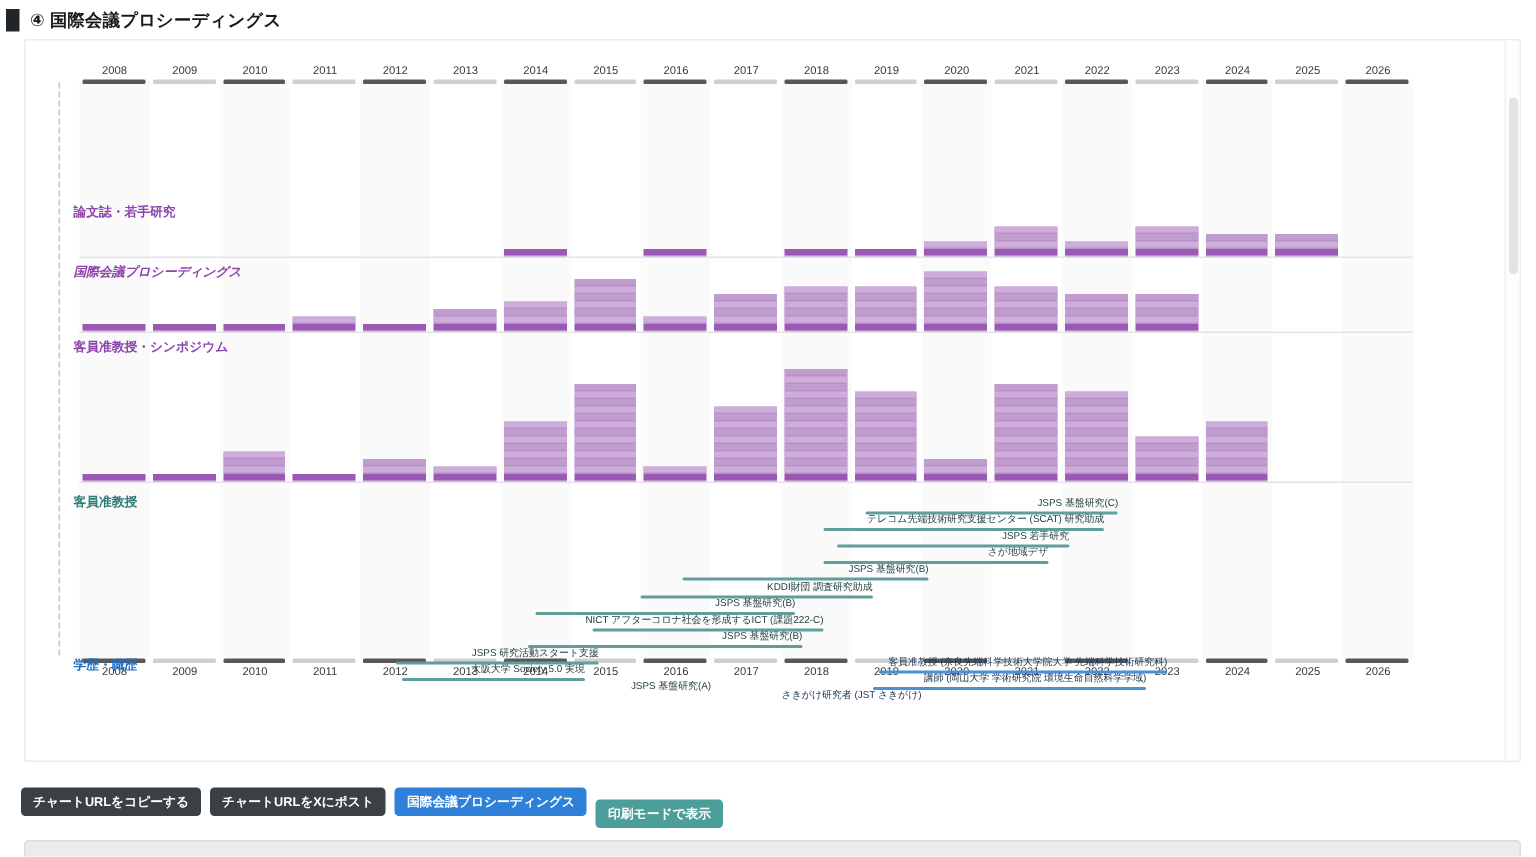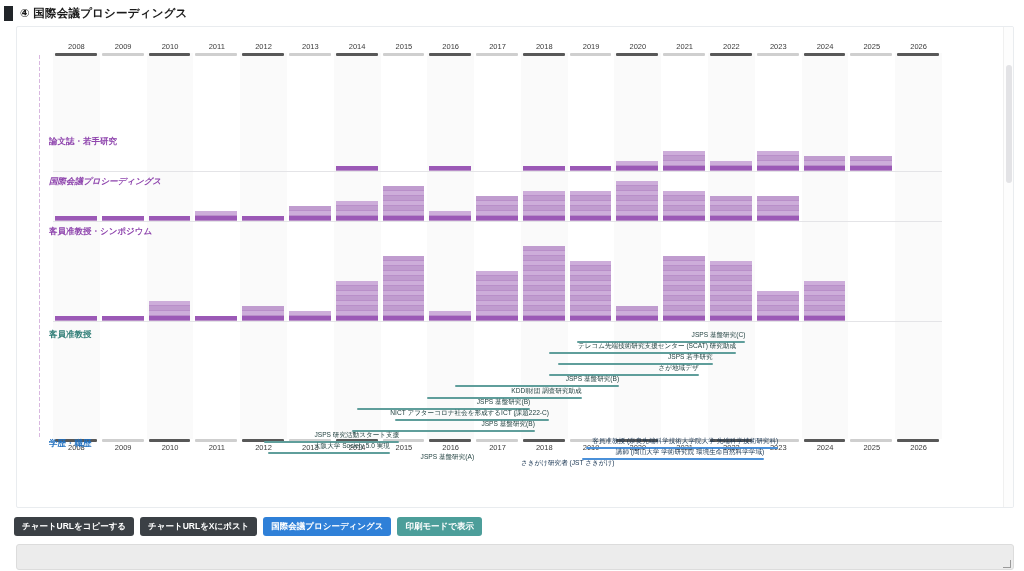--- a/index.html
+++ b/index.html
@@ -58,21 +58,21 @@
 
   
   .axisline{position:absolute;height:1px;background:#e4e4e7;}
 
   
   .btnbar{display:flex;gap:6px;padding:9px 0 0 14px;align-items:center;}
   .btn{font-size:8.5px;font-weight:bold;color:#ffffff;border:none;border-radius:3px;
        padding:5px 8px;line-height:1;cursor:pointer;white-space:nowrap;}
   .btn.dark{background:#3b4045;}
   .btn.blue{background:#2f80d8;}
-  .btn.teal{background:#4c9e9a;}
+  .btn.teal{background:#4c9e9a;margin-top:16px;}
   .btn.red{background:#c0392b;}
 
   .bottombox{margin:8px 10px 0 16px;height:24px;background:#ececec;
              border:1px solid #dcdcdc;border-radius:3px;position:relative;}
   .resize-grip{position:absolute;right:2px;bottom:1px;width:7px;height:7px;
                border-right:1px solid #9a9a9a;border-bottom:1px solid #9a9a9a;
                transform:skewX(-0deg);}
 </style>
 </head>
 <body>

